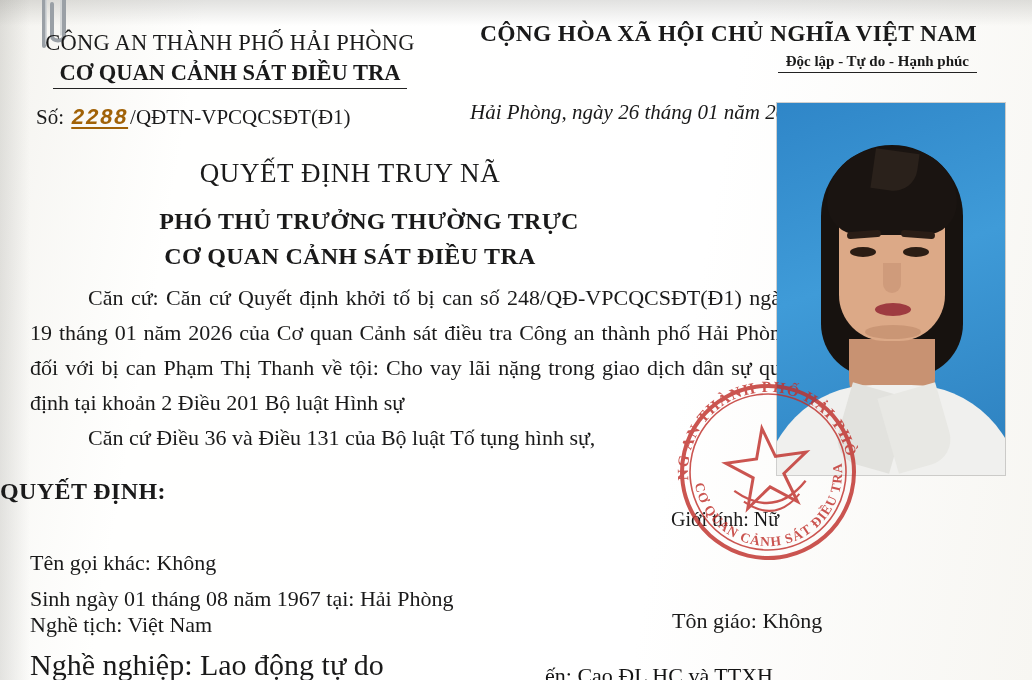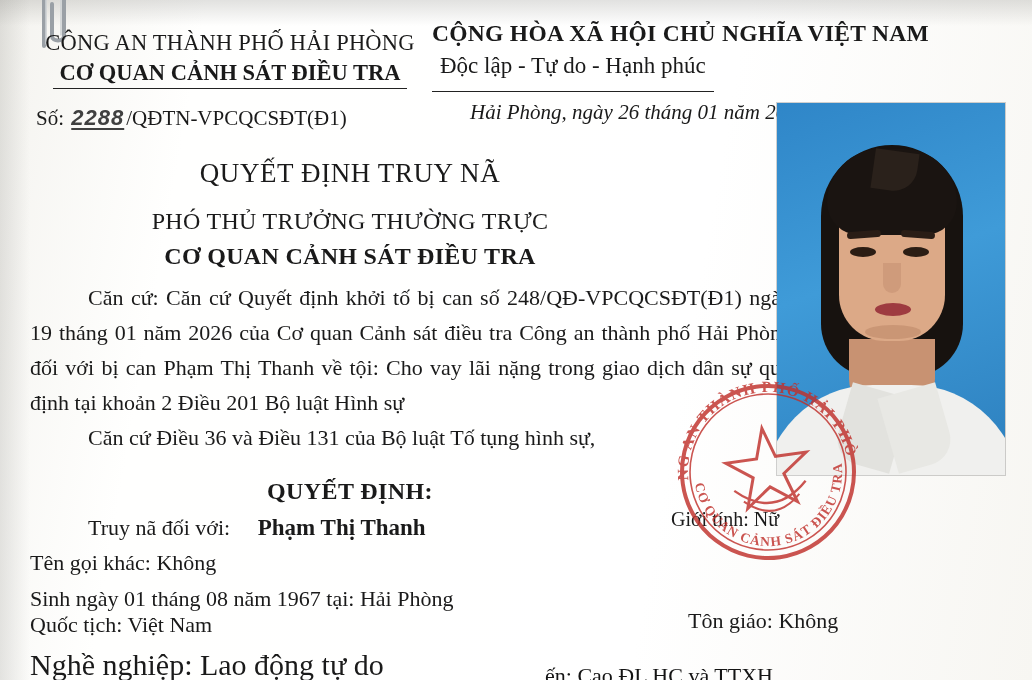--- a/index.html
+++ b/index.html
@@ -59,49 +59,49 @@
     font-weight: bold;
     margin-top: 4px;
     display: inline-block;
     padding: 0 6px 2px 6px;
     border-bottom: 1.6px solid #222;
   }
   .hdr-right {
     position: absolute;
     left: 432px; top: 20px;
     width: 545px;
-    text-align: left;
+    text-align: right;
   }
   .hdr-right .l1 {
     font-size: 23.5px;
     font-weight: bold;
     letter-spacing: .3px;
     white-space: nowrap;
   }
   .hdr-right .l2 {
-    font-size: 23px;
-    font-weight: normal;
+    font-size: 15px;
+    font-weight: bold;
     margin-top: 6px;
     display: inline-block;
-    padding: 0 8px 12px 8px;
+    padding: 0 8px 2px 8px;
     border-bottom: 1.6px solid #222;
   }
 
   #so-line {
     position: absolute;
     left: 36px; top: 105px;
     font-size: 21px;
     white-space: nowrap;
   }
   #so-number {
-    font-family: Liberation Sans, sans-serif;
+    font-family: Liberation Mono, monospace;
     font-style: italic;
     font-weight: bold;
     font-size: 22px;
-    color: #404040;
+    color: #a16207;
     letter-spacing: 1px;
     padding: 0 2px;
     text-decoration: underline;
     text-underline-offset: 3px;
   }
 
   #place-date {
     position: absolute;
     left: 470px; top: 100px;
     font-size: 21px;
@@ -118,22 +118,23 @@
     font-size: 27px;
     font-weight: normal;
     letter-spacing: .6px;
   }
   #title-sub1 {
     position: absolute;
     left: 0; top: 208px;
     width: 700px;
     text-align: center;
     font-size: 24px;
-    font-weight: normal;
+    font-weight: bold;
     letter-spacing: .3px;
+    padding-left: 19px;
   }
   #title-sub2 {
     position: absolute;
     left: 0; top: 243px;
     width: 700px;
     text-align: center;
     font-size: 24px;
     font-weight: bold;
     letter-spacing: .3px;
   }
@@ -147,21 +148,20 @@
     line-height: 35px;
     text-align: justify;
   }
   #body-block p { margin: 0; }
   .indent { text-indent: 58px; }
 
   #title-decision {
     position: absolute;
     left: 0; top: 478px;
     width: 700px;
-    text-align: center;
     font-size: 24px;
     font-weight: bold;
     letter-spacing: .4px;
   }
 
   
   #wanted-line {
     position: absolute;
     left: 88px; top: 515px;
     font-size: 22px;
@@ -197,21 +197,21 @@
     white-space: nowrap;
   }
   #ethnicity-line {
     position: absolute;
     left: 355px; top: 612px;
     font-size: 22px;
     white-space: nowrap;
   }
   #religion-line {
     position: absolute;
-    left: 688px; top: 608px;
+    left: 672px; top: 608px;
     font-size: 22px;
     white-space: nowrap;
   }
   #job-line {
     position: absolute;
     left: 30px; top: 648px;
     font-size: 30px;
     white-space: nowrap;
   }
   #bottom-cut {
@@ -377,39 +377,35 @@
   <div id="title-sub1">PHÓ THỦ TRƯỞNG THƯỜNG TRỰC</div>
   <div id="title-sub2">CƠ QUAN CẢNH SÁT ĐIỀU TRA</div>
 
   <div id="body-block">
     <p class="indent">Căn cứ: Căn cứ Quyết định khởi tố bị can số 248/QĐ-VPCQCSĐT(Đ1) ngày 19 tháng 01 năm 2026 của Cơ quan Cảnh sát điều tra Công an thành phố Hải Phòng đối với bị can Phạm Thị Thanh về tội: Cho vay lãi nặng trong giao dịch dân sự quy định tại khoản 2 Điều 201 Bộ luật Hình sự</p>
     <p class="indent">Căn cứ Điều 36 và Điều 131 của Bộ luật Tố tụng hình sự,</p>
   </div>
 
   <div id="title-decision">QUYẾT ĐỊNH:</div>
 
-  <div id="wanted-line">
-    <span>Truy nã đối với:</span>
-    <span id="wanted-name">Phạm Thị Thanh</span>
-  </div>
 
   <div id="gender-line">
     <span>Giới tính:</span>
     <span>Nữ</span>
   </div>
 
   <div id="alias-line">
     <span>Tên gọi khác:</span>
     <span>Không</span>
   </div>
 
   <div id="birth-line">Sinh ngày 01 tháng 08 năm 1967 tại: Hải Phòng</div>
 
   <div id="nationality-line">
-    <span>Quốc tịch:</span>
+    <span>Nghề tịch:</span>
     <span>Việt Nam</span>
   </div>
 
 
   <div id="religion-line">
     <span>Tôn giáo:</span>
     <span>Không</span>
   </div>
 
   <div id="job-line">

